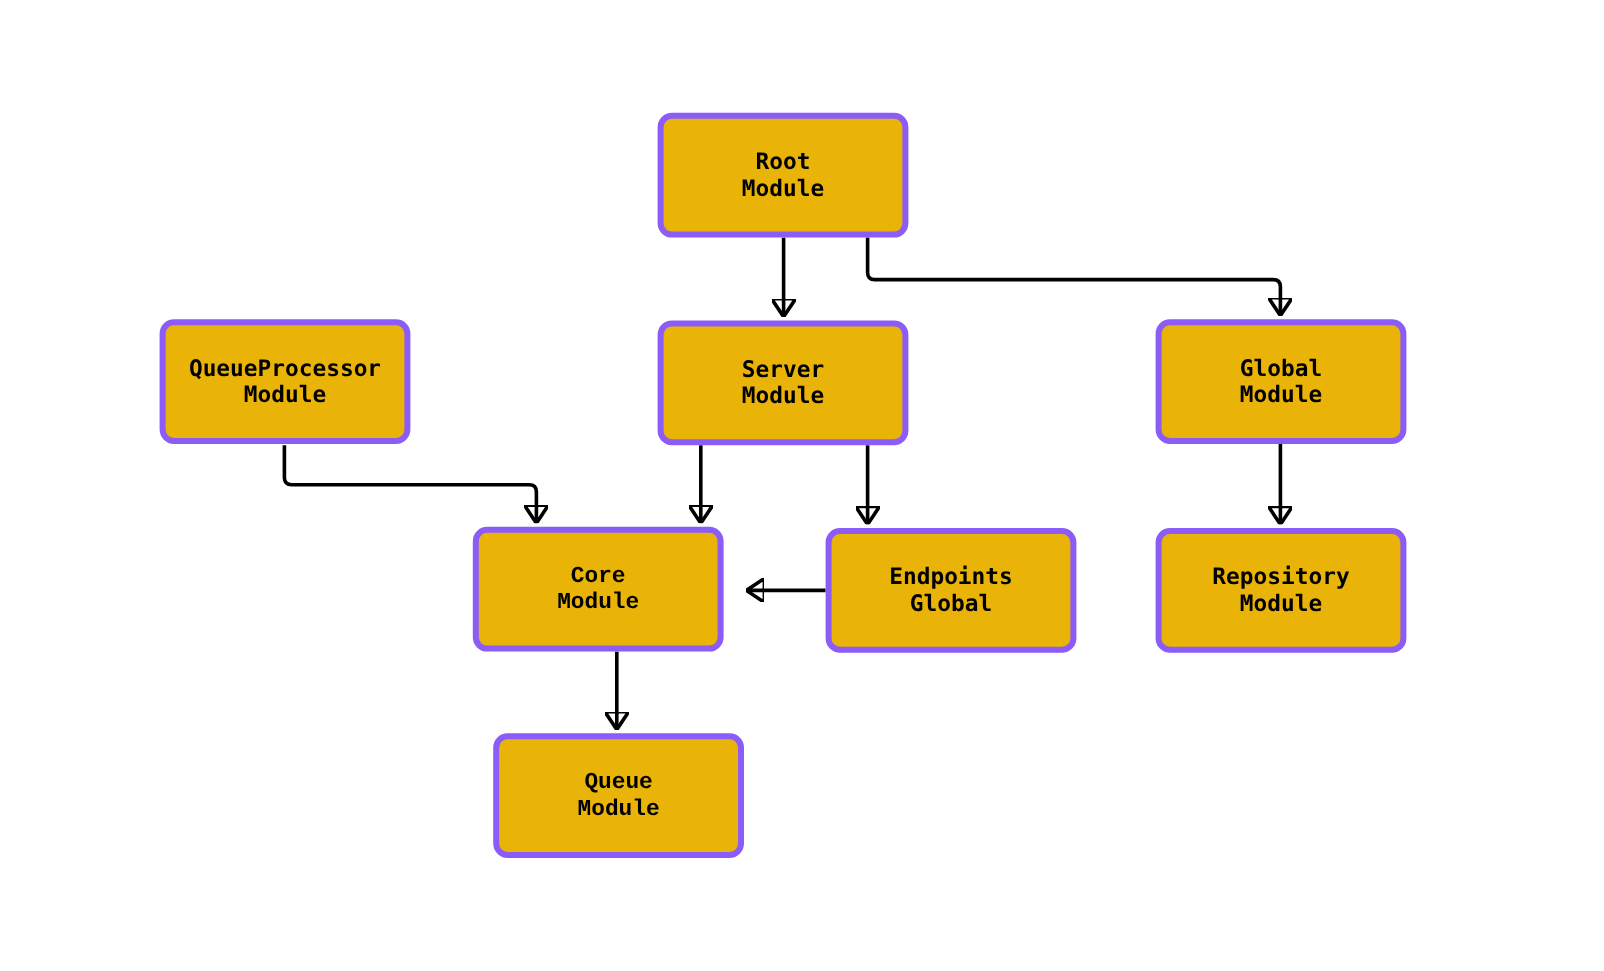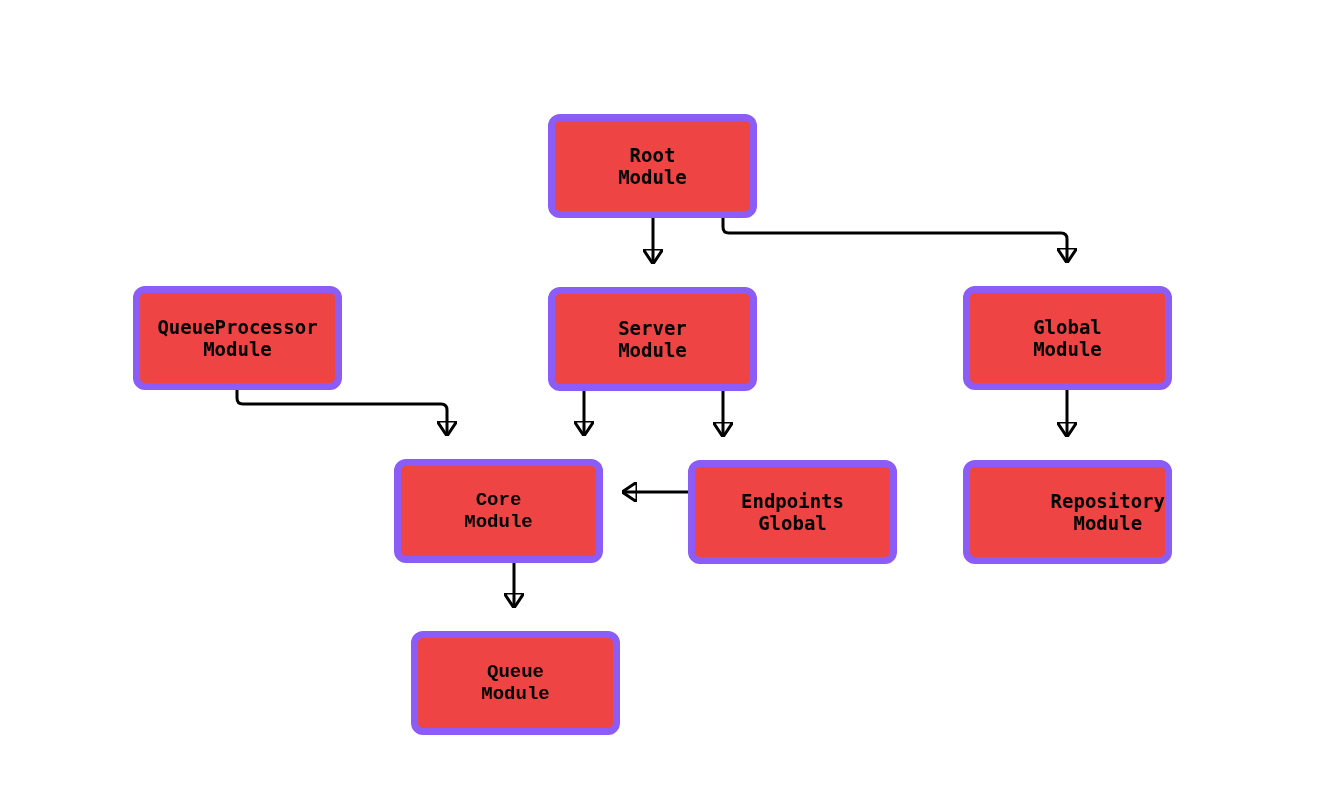--- a/index.html
+++ b/index.html
@@ -25,44 +25,43 @@
   .edges path {
     fill: none;
     stroke: #000000;
     stroke-width: 3;
   }
   .node {
     position: absolute;
     box-sizing: border-box;
     width: 209px;
     height: 104px;
-    background: #ef4444;
-    border: 7px solid #8b5cf6;
+    background: #eab308;
+    border: 5px solid #8b5cf6;
     border-radius: 12px;
     display: flex;
     align-items: center;
     justify-content: center;
     text-align: center;
-    margin-top: 20px;
   }
   .node .label {
     white-space: pre-line;
     font-size: 19px;
     font-weight: bold;
     line-height: 22px;
     color: #000000;
   }
   
   #n-root          { left: 548px; top: 94px;  }
   #n-queueproc     { left: 133px; top: 266px; justify-content: center; }
   #n-server        { left: 548px; top: 267px; text-align: right; }
   #n-global        { left: 963px; top: 266px; }
   #n-core          { left: 394px; top: 439px; font-family: Liberation Mono, monospace; }
   #n-endpoints     { left: 688px; top: 440px; }
-  #n-repository    { left: 963px; top: 440px; justify-content: flex-end; }
+  #n-repository    { left: 963px; top: 440px; }
   #n-queue         { left: 411px; top: 611px; font-family: Liberation Mono, monospace; }
 </style>
 </head>
 <body>
 
 <div class="canvas">
 
   <svg class="edges" viewBox="0 0 1337 809" xmlns="http://www.w3.org/2000/svg">
     <defs>
       <marker id="arrowhead" viewBox="0 0 15 20" refX="15" refY="10" markerWidth="15" markerHeight="20" markerUnits="userSpaceOnUse" orient="auto">

